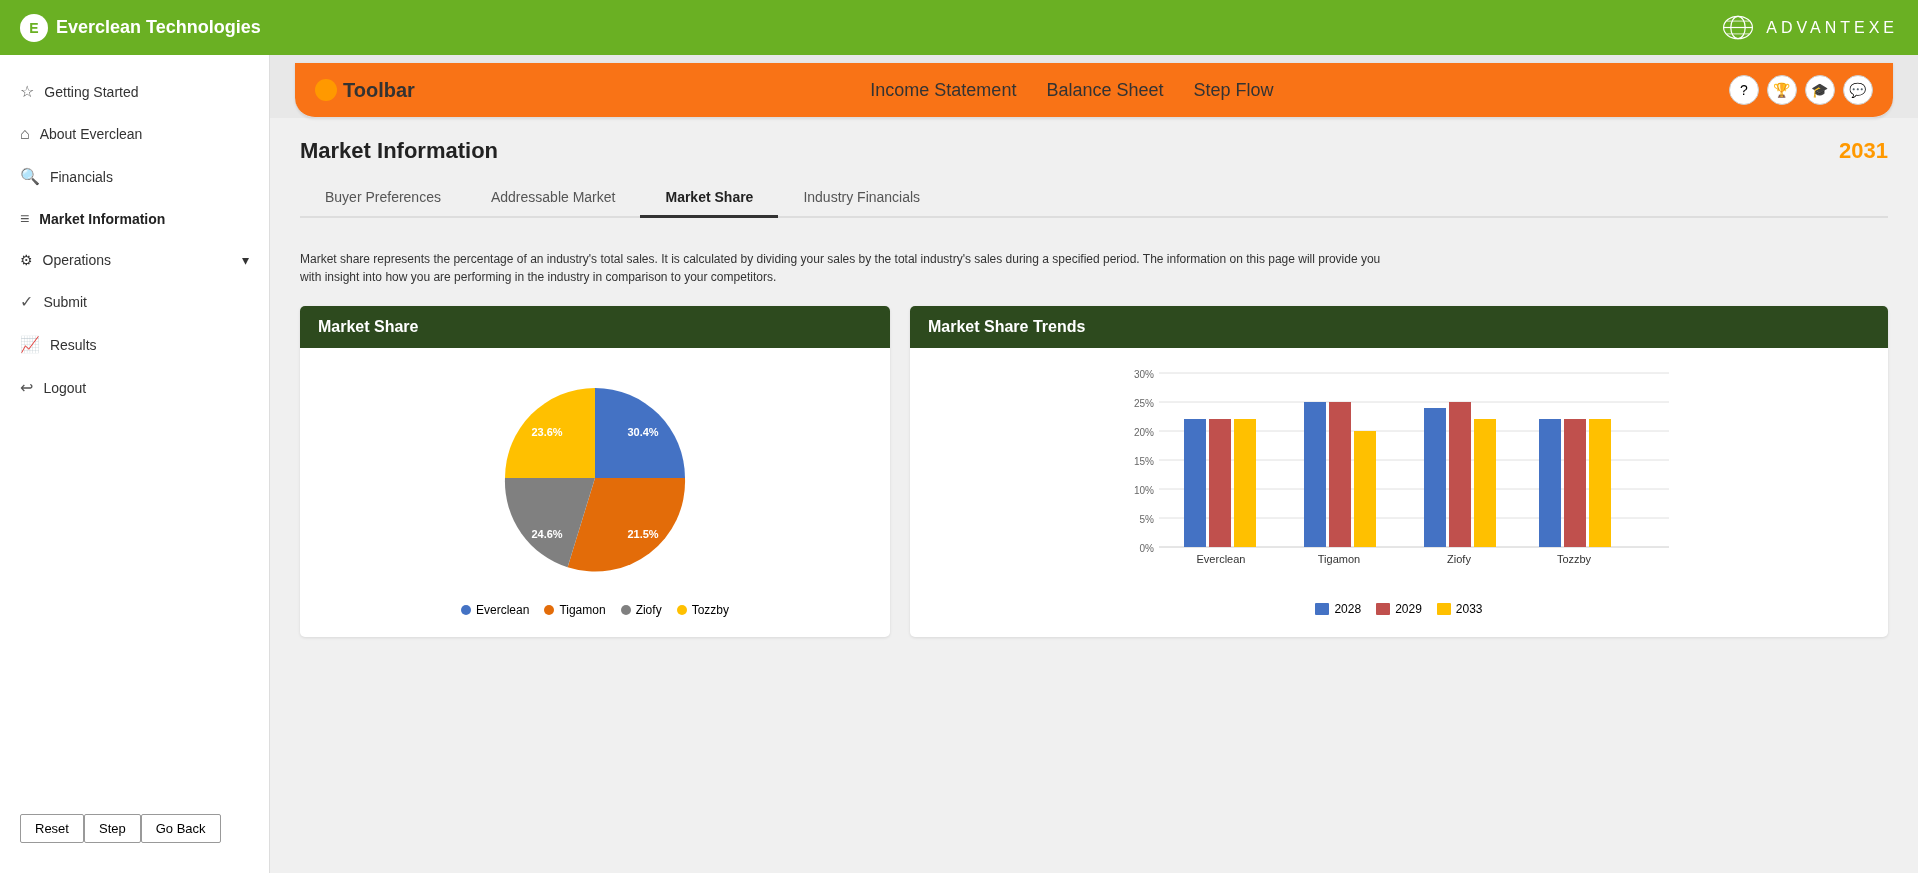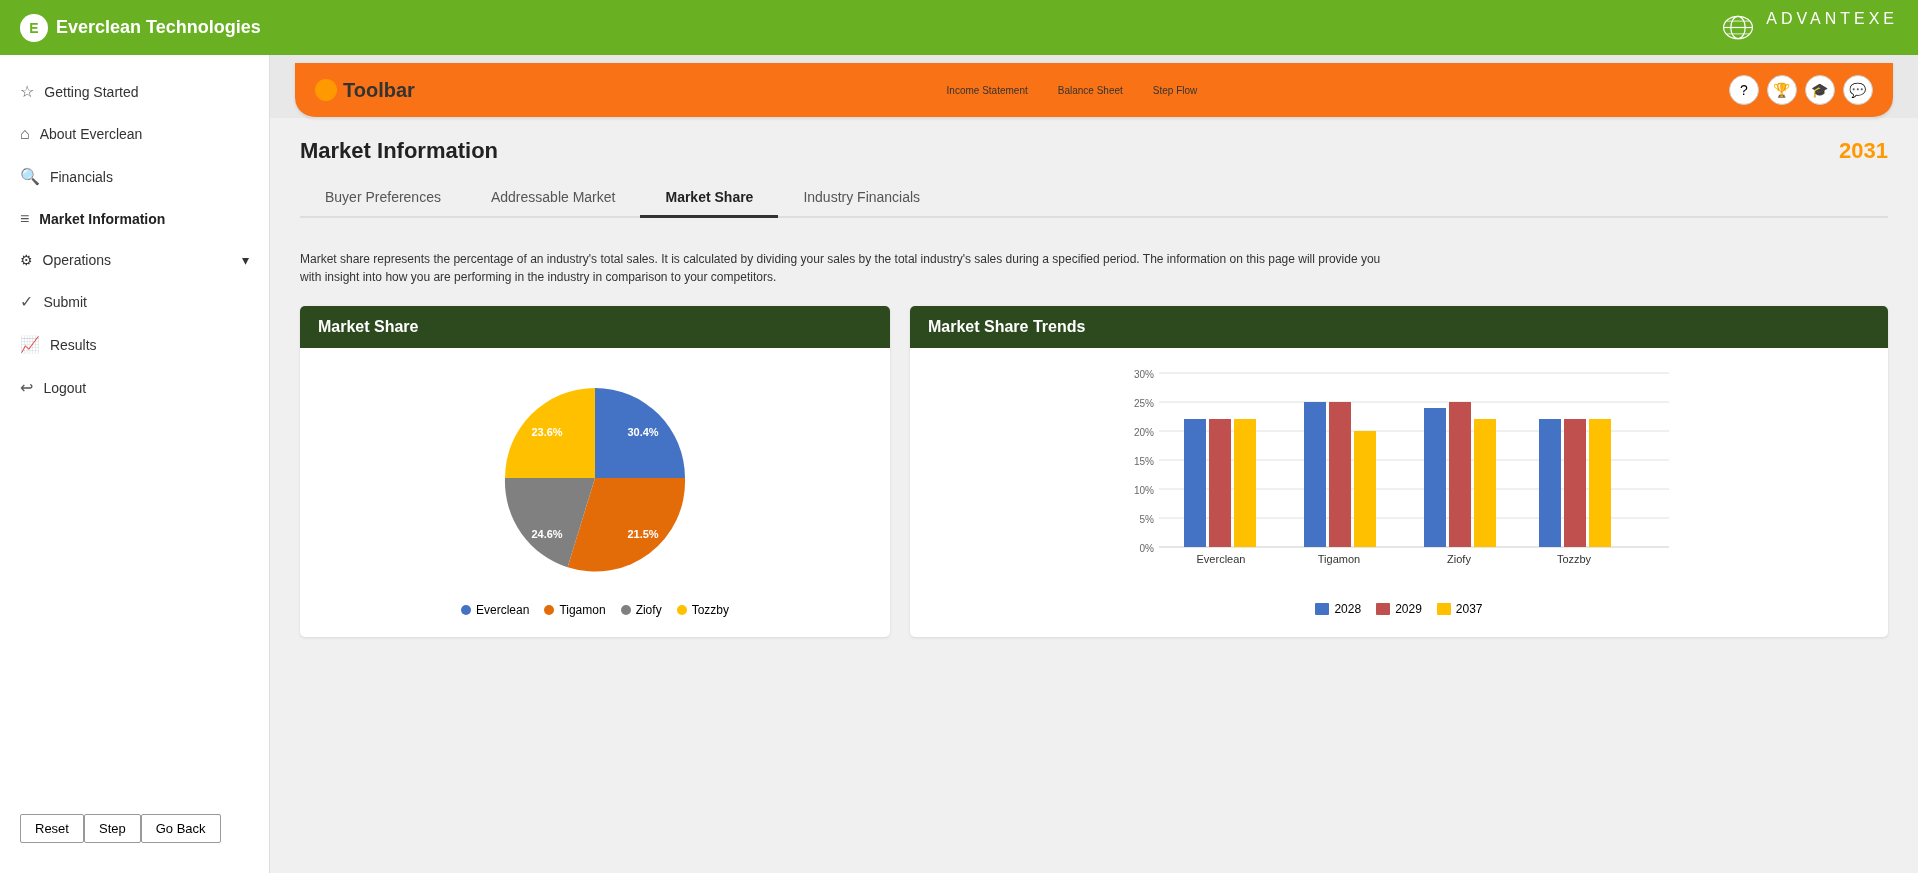--- a/index.html
+++ b/index.html
@@ -26,21 +26,21 @@
       width: 28px; height: 28px;
       background: white;
       border-radius: 50%;
       display: flex; align-items: center; justify-content: center;
       color: #6ab023;
       font-size: 14px;
       font-weight: bold;
     }
     .advantexe-logo {
       display: flex;
-      align-items: flex-start;
+      align-items: center;
       gap: 8px;
     }
     .advantexe-globe {
       width: 40px; height: 35px;
     }
     .advantexe-text {
       color: white;
       font-size: 16px;
       letter-spacing: 4px;
       font-weight: 300;
@@ -130,21 +130,21 @@
       background: #f90;
       border-radius: 50%;
     }
     .toolbar-nav {
       display: flex;
       gap: 30px;
       flex: 1;
       justify-content: center;
     }
     .toolbar-nav-item {
-      font-size: 10px;
+      font-size: 18px;
       color: #333;
       cursor: pointer;
       padding: 5px 0;
     }
     .toolbar-icons {
       display: flex;
       gap: 8px;
       align-items: center;
     }
     .toolbar-icon-btn {
@@ -466,21 +466,21 @@
               <div class="legend-item">
                 <div style="width:14px;height:12px;background:#4472c4;border-radius:1px"></div>
                 <span>2028</span>
               </div>
               <div class="legend-item">
                 <div style="width:14px;height:12px;background:#c0504d;border-radius:1px"></div>
                 <span>2029</span>
               </div>
               <div class="legend-item">
                 <div style="width:14px;height:12px;background:#ffc000;border-radius:1px"></div>
-                <span>2037</span>
+                <span>2033</span>
               </div>
             </div>
           </div>
         </div>
       </div>
     </div>
   </div>
 </div>
 
 </body></html>

